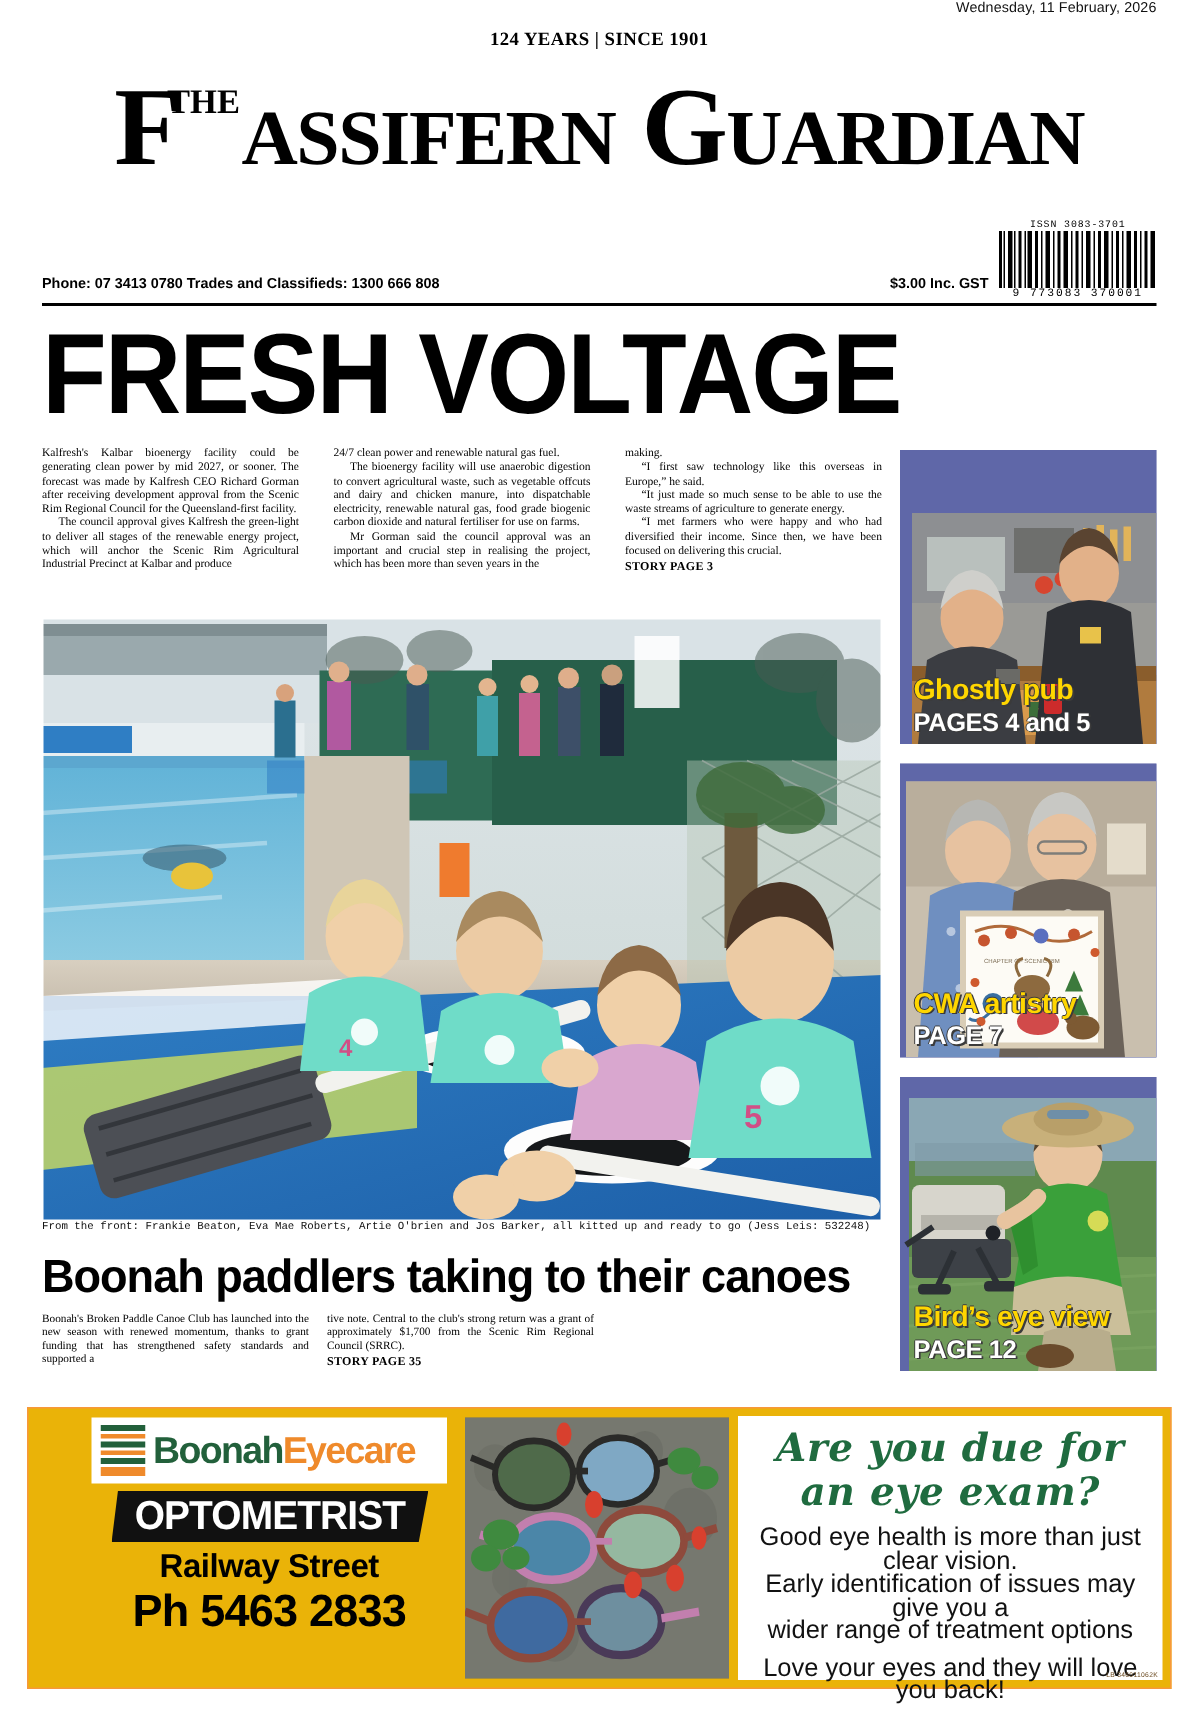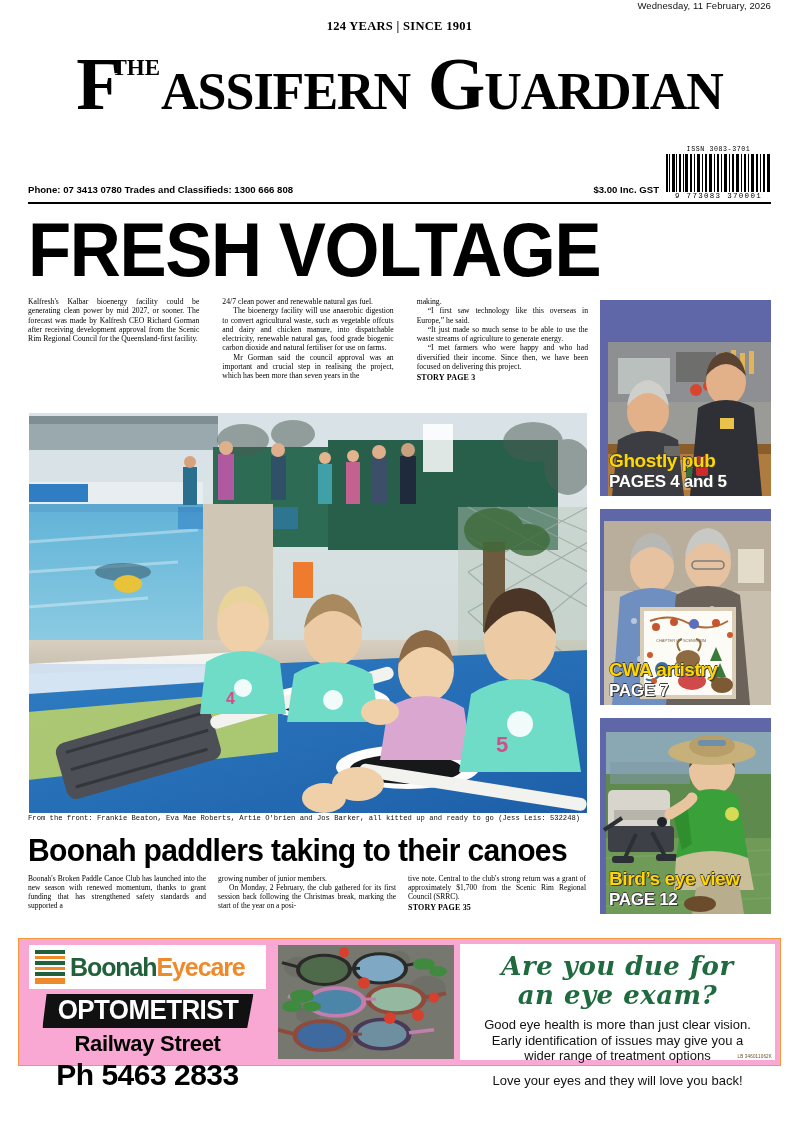--- a/index.html
+++ b/index.html
@@ -160,24 +160,25 @@
     font-family: "Liberation Sans", sans-serif;
     font-weight: bold; font-size: 17px; color: #ffffff;
     text-shadow: 1.2px 1.2px 0 #3b3b3b, -0.6px 0 0 #3b3b3b, 0 -0.6px 0 #3b3b3b;
     letter-spacing: -.3px;
     display: block;
   }
 
   
   .ad {
     position: absolute; left: 18px; top: 938px;
-    width: 763px; height: 128px;
-    background: #f9a8d4;
+    width: 763px; height: 188px;
+    background: #eab308;
     border: 1px solid #f7983a;
     display: flex;
+    padding-left: 32px;
   }
   .ad-left { width: 255px; position: relative; padding: 6px 8px 6px 10px; }
   .logo-box {
     background: #fff; height: 44px; display: flex; align-items: center;
     padding: 3px 6px; margin-bottom: 5px;
   }
   .logo-bars { width: 30px; height: 34px; margin-right: 5px; flex: 0 0 auto; }
   .logo-text {
     font-family: "Liberation Sans", sans-serif;
     font-weight: bold; font-size: 25px; letter-spacing: -1.1px; white-space: nowrap;
@@ -211,21 +212,21 @@
     padding: 8px 10px; text-align: center; position: relative;
   }
   .script {
     font-family: "DejaVu Serif", serif;
     font-style: italic; font-weight: bold;
     color: #1f6b3f; font-size: 26px; line-height: 29px;
     letter-spacing: .5px;
   }
   .adbody {
     font-family: "Liberation Sans", sans-serif;
-    font-size: 13px; line-height: 15.5px; color: #111; margin-top: 7px;
+    font-size: 17px; line-height: 15.5px; color: #111; margin-top: 7px;
   }
   .adbody2 { margin-top: 9px; }
   .adcode {
     position: absolute; right: 3px; bottom: 1px;
     font-family: "Liberation Sans", sans-serif;
     font-size: 4.5px; color: #6b4a20; letter-spacing: .2px;
   }
 </style>
 </head>
 <body>
@@ -278,31 +279,32 @@
     <div>Phone: 07 3413 0780   Trades and Classifieds: 1300 666 808</div>
     <div class="price">$3.00 Inc. GST</div>
   </div>
   <div class="rule-top"></div>
 
   <div class="lead-headline">FRESH VOLTAGE</div>
 
   <div class="lead-cols">
     <div class="col">
       <p class="first">Kalfresh's Kalbar bioenergy facility could be generating clean power by mid 2027, or sooner. The forecast was made by Kalfresh CEO Richard Gorman after receiving development approval from the Scenic Rim Regional Council for the Queensland-first facility.</p>
+      <p>The council approval gives Kalfresh the green-light to deliver all stages of the renewable energy project, which will anchor the Scenic Rim Agricultural Industrial Precinct at Kalbar and produce</p>
     </div>
     <div class="col">
       <p class="first">24/7 clean power and renewable natural gas fuel.</p>
       <p>The bioenergy facility will use anaerobic digestion to convert agricultural waste, such as vegetable offcuts and dairy and chicken manure, into dispatchable electricity, renewable natural gas, food grade biogenic carbon dioxide and natural fertiliser for use on farms.</p>
       <p>Mr Gorman said the council approval was an important and crucial step in realising the project, which has been more than seven years in the</p>
     </div>
     <div class="col">
       <p class="first">making.</p>
       <p>“I first saw technology like this overseas in Europe,” he said.</p>
       <p>“It just made so much sense to be able to use the waste streams of agriculture to generate energy.</p>
-      <p>“I met farmers who were happy and who had diversified their income. Since then, we have been focused on delivering this project.</p>
+      <p>“I met farmers who were happy and who had diversified their income. Since then, we have been focused on delivering this crucial.</p>
       <div class="storyref">STORY PAGE 3</div>
     </div>
   </div>
 
   <div class="main-photo">
     <svg viewBox="0 0 560 402" width="560" height="402" preserveAspectRatio="none">
       <defs>
         <linearGradient id="skyG" x1="0" y1="0" x2="0" y2="1">
           <stop offset="0" stop-color="#dfe6ea"></stop>
             <stop offset="1" stop-color="#c9d6d2"></stop>
@@ -427,24 +429,20 @@
     </svg>
   </div>
 
   <div class="caption">From the front: Frankie Beaton, Eva Mae Roberts, Artie O'brien and Jos Barker, all kitted up and ready to go (Jess Leis: 532248)</div>
 
   <div class="sub-headline">Boonah paddlers taking to their canoes</div>
 
   <div class="sub-cols">
     <div class="col">
       <p class="first">Boonah's Broken Paddle Canoe Club has launched into the new season with renewed momentum, thanks to grant funding that has strengthened safety standards and supported a</p>
-    </div>
-    <div class="col">
-      <p class="first">growing number of junior members.</p>
-      <p>On Monday, 2 February, the club gathered for its first session back following the Christmas break, marking the start of the year on a posi-</p>
     </div>
     <div class="col">
       <p class="first">tive note. Central to the club's strong return was a grant of approximately $1,700 from the Scenic Rim Regional Council (SRRC).</p>
       <div class="storyref">STORY PAGE 35</div>
     </div>
   </div>
 
   <div class="promo p1">
     <div class="ph">
       <svg viewBox="0 0 171 196" width="171" height="196" preserveAspectRatio="none">

